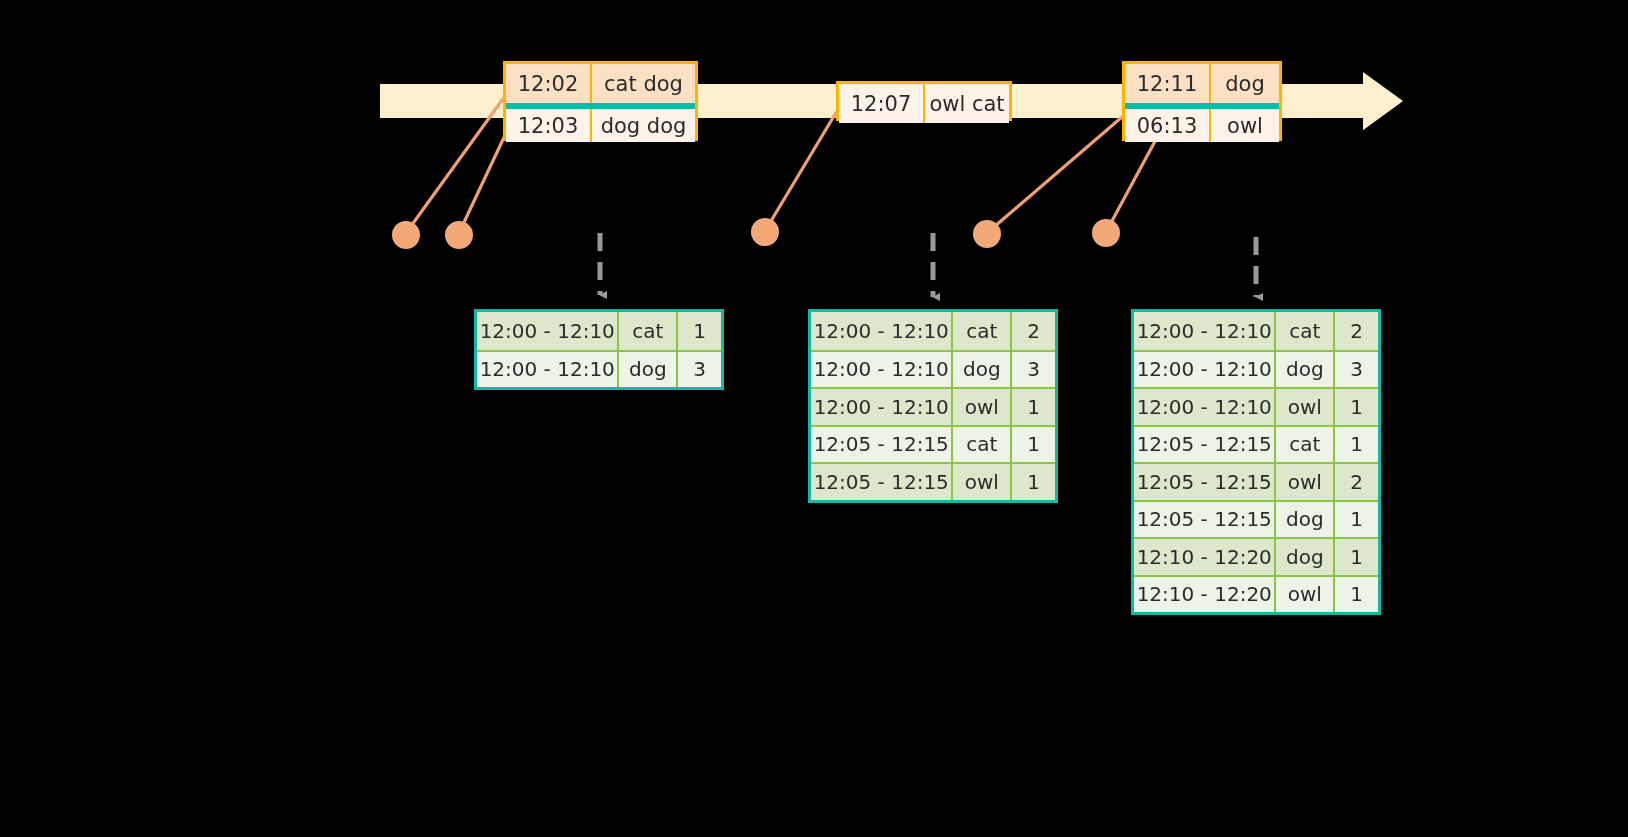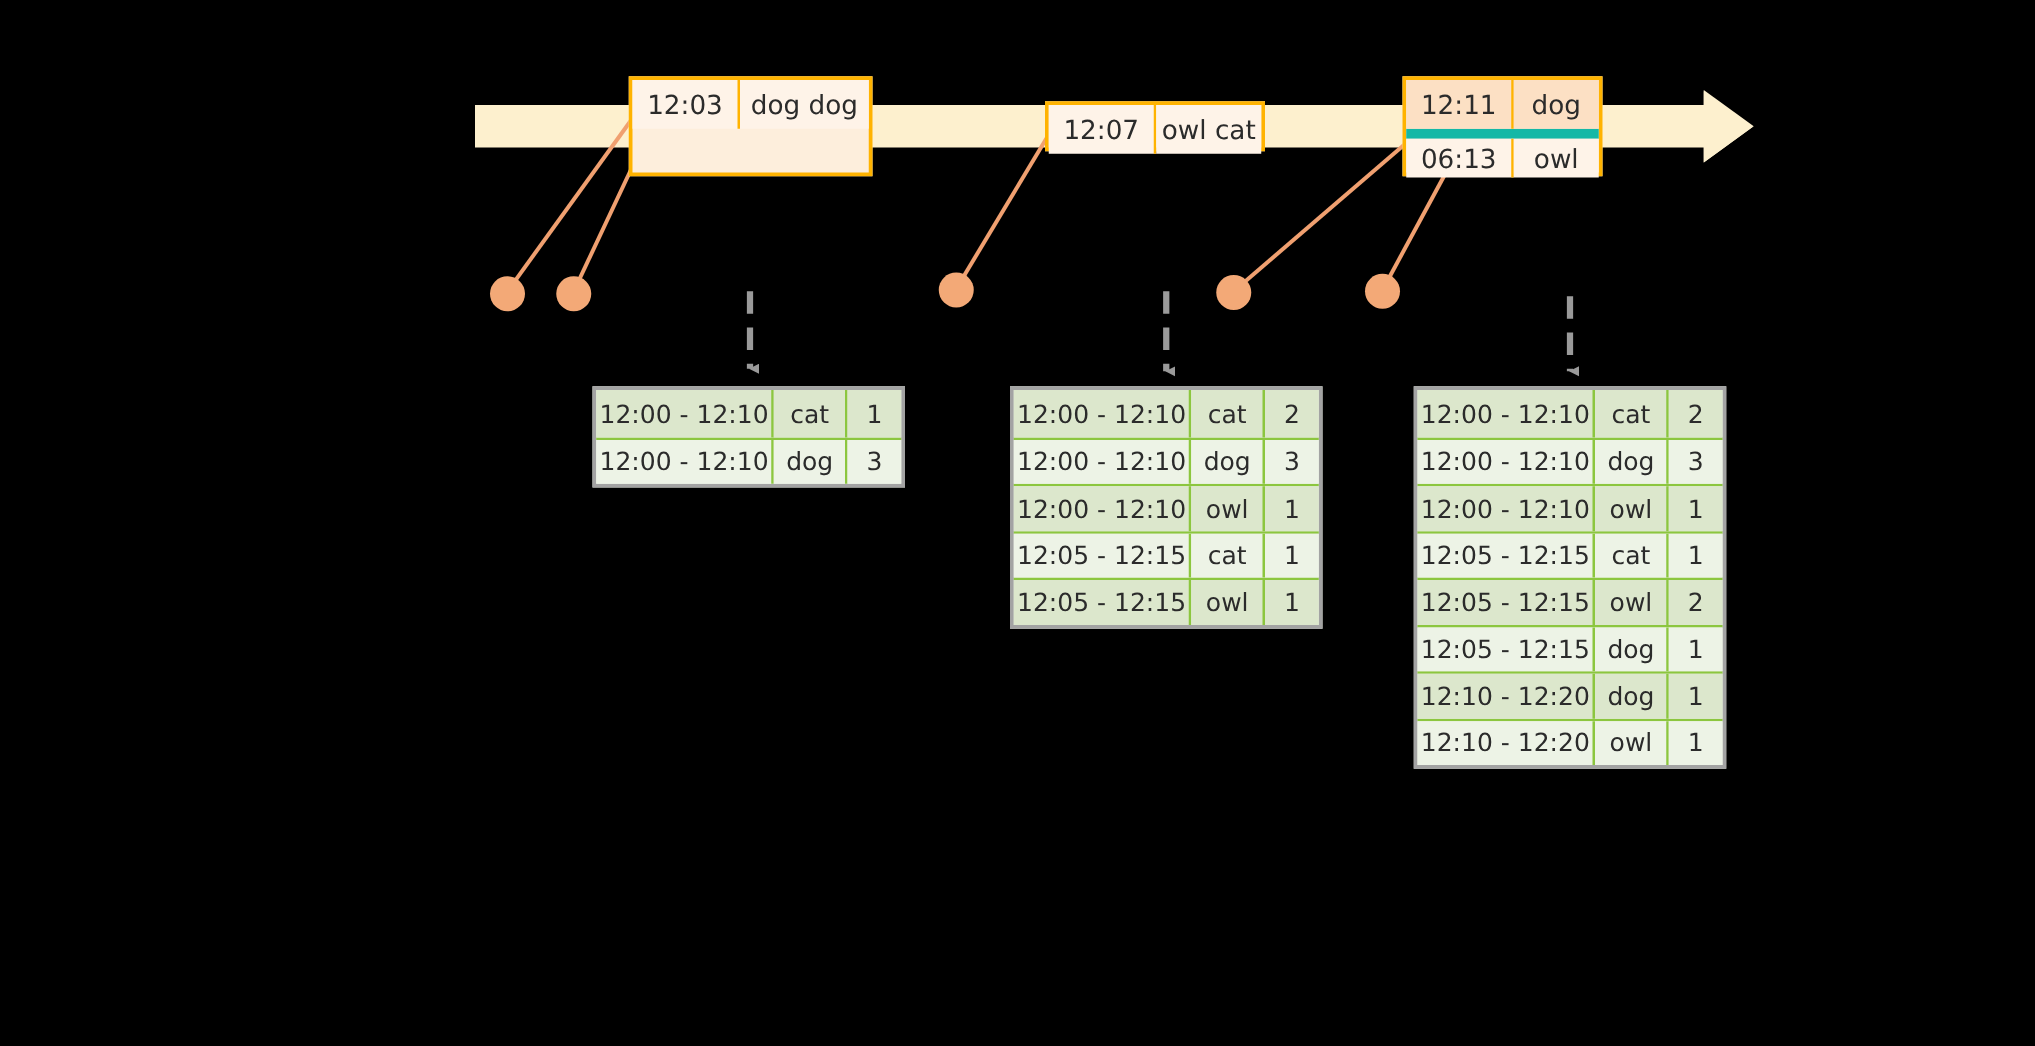--- a/index.html
+++ b/index.html
@@ -16,35 +16,35 @@
 
   
   .event-box{
     position:absolute;
     border:3px solid #FFB300;
     box-sizing:border-box;
     background:#FDEEDC;
     z-index:5;
   }
   .event-row{display:flex;height:39px;box-sizing:border-box;}
-  .event-row + .event-row{border-top:8px solid #14b8a6;}
+  .event-row + .event-row{border-top:6px solid #14b8a6;}
   .event-row.shade .cell{background:#FCE0C4;}
   .event-row.light .cell{background:#FEF3E8;}
   .cell{
     display:flex;align-items:center;justify-content:center;
     font-size:21px;color:#2b2b2b;box-sizing:border-box;
     white-space:nowrap;
   }
   .cell-time{width:86px;border-right:2px solid #FFB300;}
   .cell-data{flex:1;}
 
   
   .result-table{
     position:absolute;
-    border:3px solid #a3a3a3;
+    border:3px solid #14b8a6;
     box-sizing:border-box;
     background:#EDF3E6;
     z-index:5;
   }
   .res-row{display:flex;height:37.5px;box-sizing:border-box;}
   .res-row + .res-row{border-top:2px solid #8CC63F;}
   .res-row.odd  .rcell{background:#DCE7CC;}
   .res-row.even .rcell{background:#EDF3E6;}
   .rcell{
     display:flex;align-items:center;justify-content:center;
@@ -89,20 +89,24 @@
     </g>
 
     <g stroke="#9a9a9a" stroke-width="5" stroke-dasharray="18,11" fill="none">
       <line x1="600" y1="233" x2="600" y2="295" marker-end="url(#gray-arrowhead)"></line>
       <line x1="933" y1="233" x2="933" y2="297" marker-end="url(#gray-arrowhead)"></line>
       <line x1="1256" y1="237" x2="1256" y2="297" marker-end="url(#gray-arrowhead)"></line>
     </g>
   </svg>
 
   <div class="event-box" id="event-group-1" style="left:503px;top:61px;width:195px;height:80px;">
+    <div class="event-row shade">
+      <div class="cell cell-time">12:02</div>
+      <div class="cell cell-data">cat dog</div>
+    </div>
     <div class="event-row light">
       <div class="cell cell-time">12:03</div>
       <div class="cell cell-data">dog dog</div>
     </div>
   </div>
 
   <div class="event-box" id="event-group-2" style="left:836px;top:81px;width:176px;height:40px;">
     <div class="event-row light">
       <div class="cell cell-time">12:07</div>
       <div class="cell cell-data">owl cat</div>

